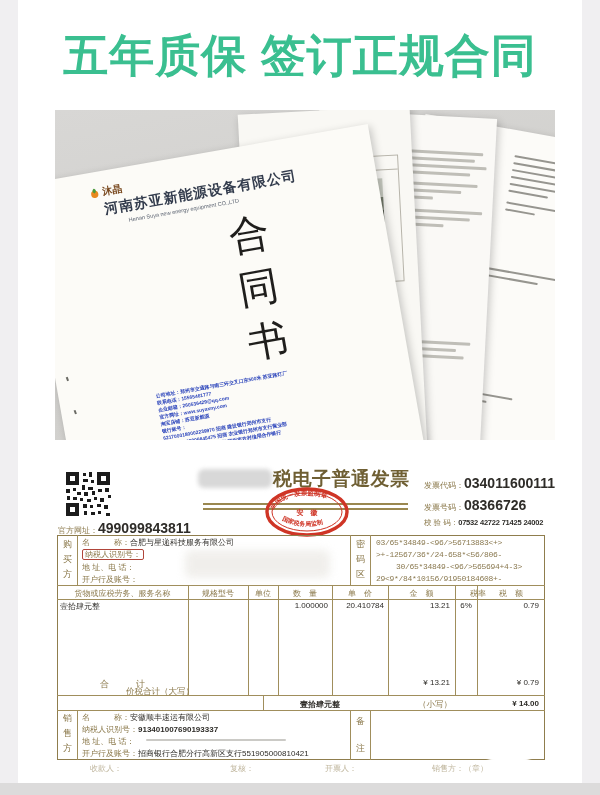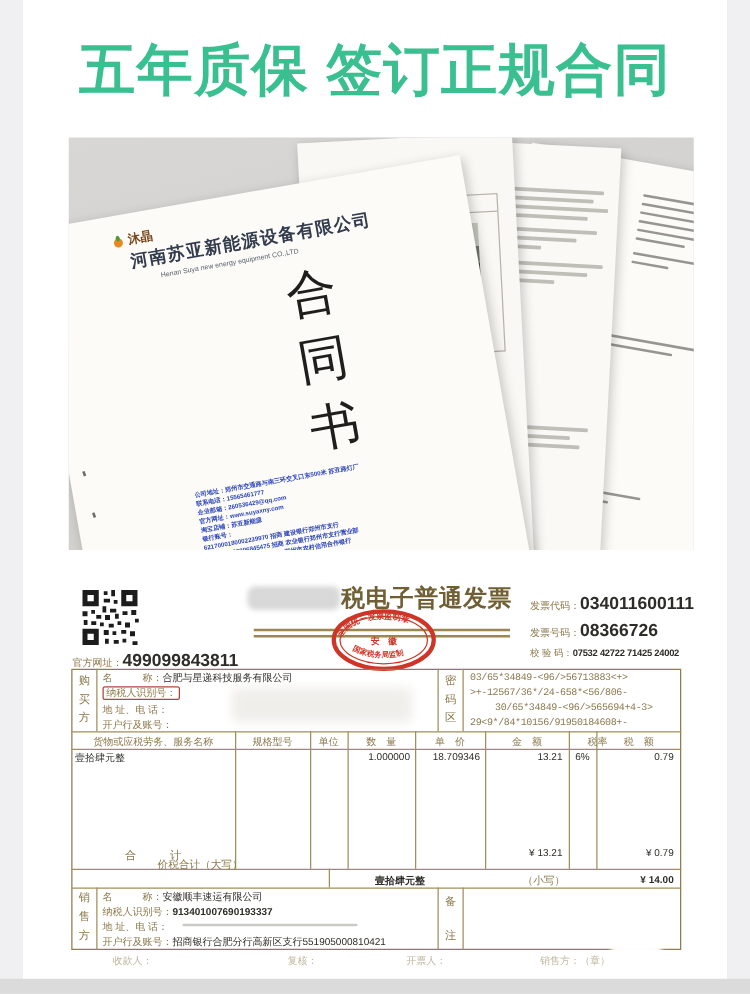--- a/index.html
+++ b/index.html
@@ -298,21 +298,21 @@
   <div class="colhead" style="left:188px;top:588px;width:60px;">规格型号</div>
   <div class="colhead" style="left:248px;top:588px;width:30px;">单位</div>
   <div class="colhead" style="left:278px;top:588px;width:54px;">数　量</div>
   <div class="colhead" style="left:332px;top:588px;width:56px;">单　价</div>
   <div class="colhead" style="left:388px;top:588px;width:67px;">金　额</div>
   <div class="colhead" style="left:455px;top:588px;width:22px;margin-left:12px;">税率</div>
   <div class="colhead" style="left:477px;top:588px;width:68px;">税　额</div>
 
   <div class="cellval" style="left:60px;top:601px;">壹拾肆元整</div>
   <div class="cellval" style="left:278px;top:601px;width:50px;text-align:right;">1.000000</div>
-  <div class="cellval" style="left:332px;top:601px;width:52px;text-align:right;">18.709346</div>
+  <div class="cellval" style="left:332px;top:601px;width:52px;text-align:right;">20.410784</div>
   <div class="cellval" style="left:388px;top:601px;width:62px;text-align:right;">13.21</div>
   <div class="cellval" style="left:455px;top:601px;width:22px;text-align:center;">6%</div>
   <div class="cellval" style="left:477px;top:601px;width:62px;text-align:right;">0.79</div>
 
   <div class="colhead" style="left:57px;top:678px;width:131px;font-size:9px;">合　　　计</div>
   <div class="cellval" style="left:388px;top:678px;width:62px;text-align:right;">¥ 13.21</div>
   <div class="cellval" style="left:477px;top:678px;width:62px;text-align:right;">¥ 0.79</div>
 
   <div class="colhead" style="left:57px;top:686px;width:206px;font-size:8.5px;">价税合计（大写）</div>
   <div class="cellval" style="left:300px;top:699px;font-weight:bold;">壹拾肆元整</div>

